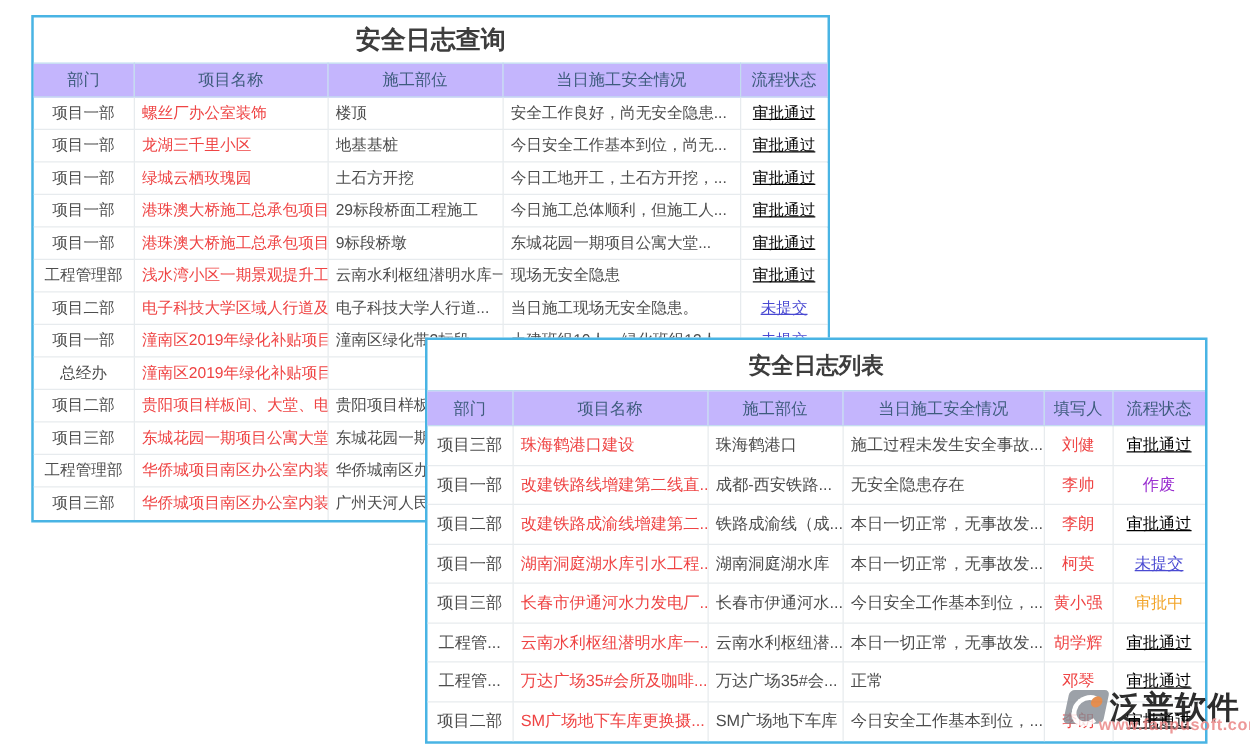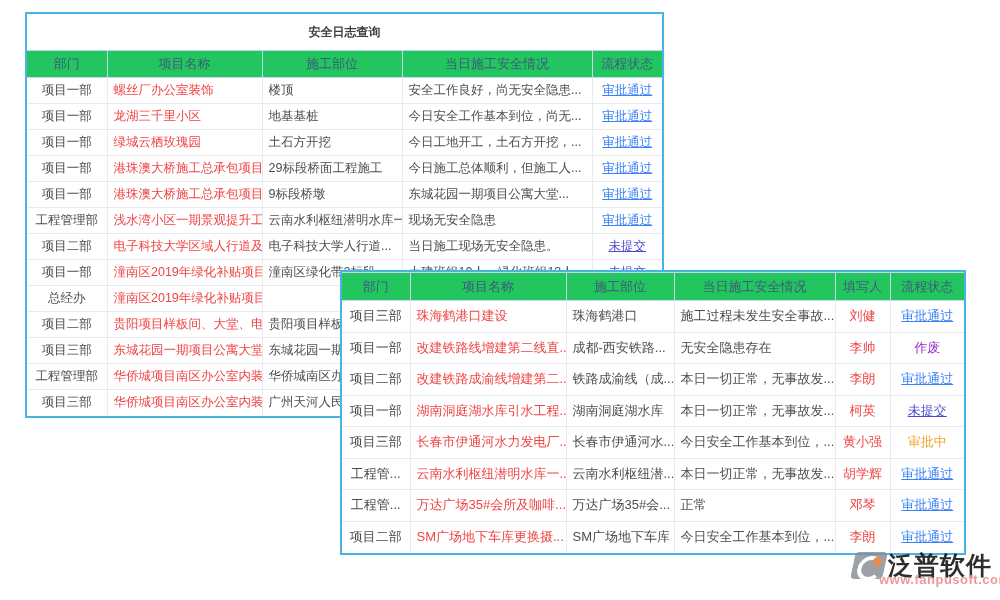--- a/index.html
+++ b/index.html
@@ -3,41 +3,41 @@
 <meta charset="utf-8">
 <style>
   * { margin:0; padding:0; box-sizing:border-box; }
   html,body { width:1000px; height:600px; background:#ffffff; overflow:hidden;
     font-family:"Liberation Sans","DejaVu Sans",sans-serif; }
   .page { position:relative; width:1000px; height:600px; background:#fff; }
 
   .panel { position:absolute; background:#fff; border:2px solid #49b4e4; }
   .panel-title { text-align:center; font-weight:bold; color:#3d3d3d; }
   #panel-query { left:25px; top:12px; width:639px; }
-  #panel-query .panel-title { height:36px; line-height:36px; font-size:12px; }
+  #panel-query .panel-title { height:36px; line-height:36px; font-size:20px; }
   #panel-list  { left:340px; top:270px; width:626px; z-index:5; }
   #panel-list .panel-title { height:40px; line-height:40px; font-size:18px; }
 
   table { border-collapse:collapse; table-layout:fixed; width:100%; }
-  th { background:#22c55e; color:#3e5c7d; font-weight:normal; font-size:13px;
+  th { background:#c4b5fd; color:#3e5c7d; font-weight:normal; font-size:13px;
        border:1px solid #c3dcef; border-top:1px solid #bcd9ef; }
   td { border:1px solid #e7ebee; background:#fff; font-size:12.5px; color:#4d4d4d;
        white-space:nowrap; overflow:hidden; padding:0 6px; }
   th, td { height:26px; }
   #panel-query th { height:27px; }
   #panel-list th { height:28px; font-size:13px; }
   #panel-list td { height:31.5px; font-size:13px; }
   table tr > *:first-child { border-left:none; }
   table tr > *:last-child { border-right:none; }
   table tr:last-child td { border-bottom:none; }
 
   .c-center { text-align:center; }
   .link { color:#ef4444; cursor:pointer; }
   .status { cursor:pointer; }
-  .st-approved { color:#3b82f6; text-decoration:underline;font-family:Liberation Mono, monospace; }
+  .st-approved { color:#000000; text-decoration:underline;font-family:Liberation Mono, monospace; }
   .st-unsubmitted { color:#4a4ad2;text-decoration:underline; }
   .st-voided { color:#9a2fd0;text-align:right; }
   .st-pending { color:#f2a52a; }
 
   
   .watermark { position:absolute; left:853px; top:549px; z-index:9; opacity:.82; }
   .wm-row { display:flex; align-items:center; }
   .wm-logo { position:relative; width:32px; height:27px; background:#878d95;
       transform:skewX(-12deg); border-radius:4px; margin-right:3px; }
   .wm-logo::before { content:""; position:absolute; left:5px; top:4px; width:17px; height:17px;
@@ -175,20 +175,21 @@
             <td><span class="link">华侨城项目南区办公室内装修</span></td>
             <td><span>广州天河人民公园</span></td>
             <td><span></span></td>
             <td class="c-center"><span class="status"></span></td>
           </tr>
         </tbody>
     </table>
   </div>
 
   <div class="panel" id="panel-list">
+    <div class="panel-title">安全日志列表</div>
     <table>
       <colgroup>
           <col style="width:68px">
           <col style="width:156px">
           <col style="width:108px">
           <col style="width:161px">
           <col style="width:55px">
           <col style="width:74px">
         </colgroup>
       <thead>

